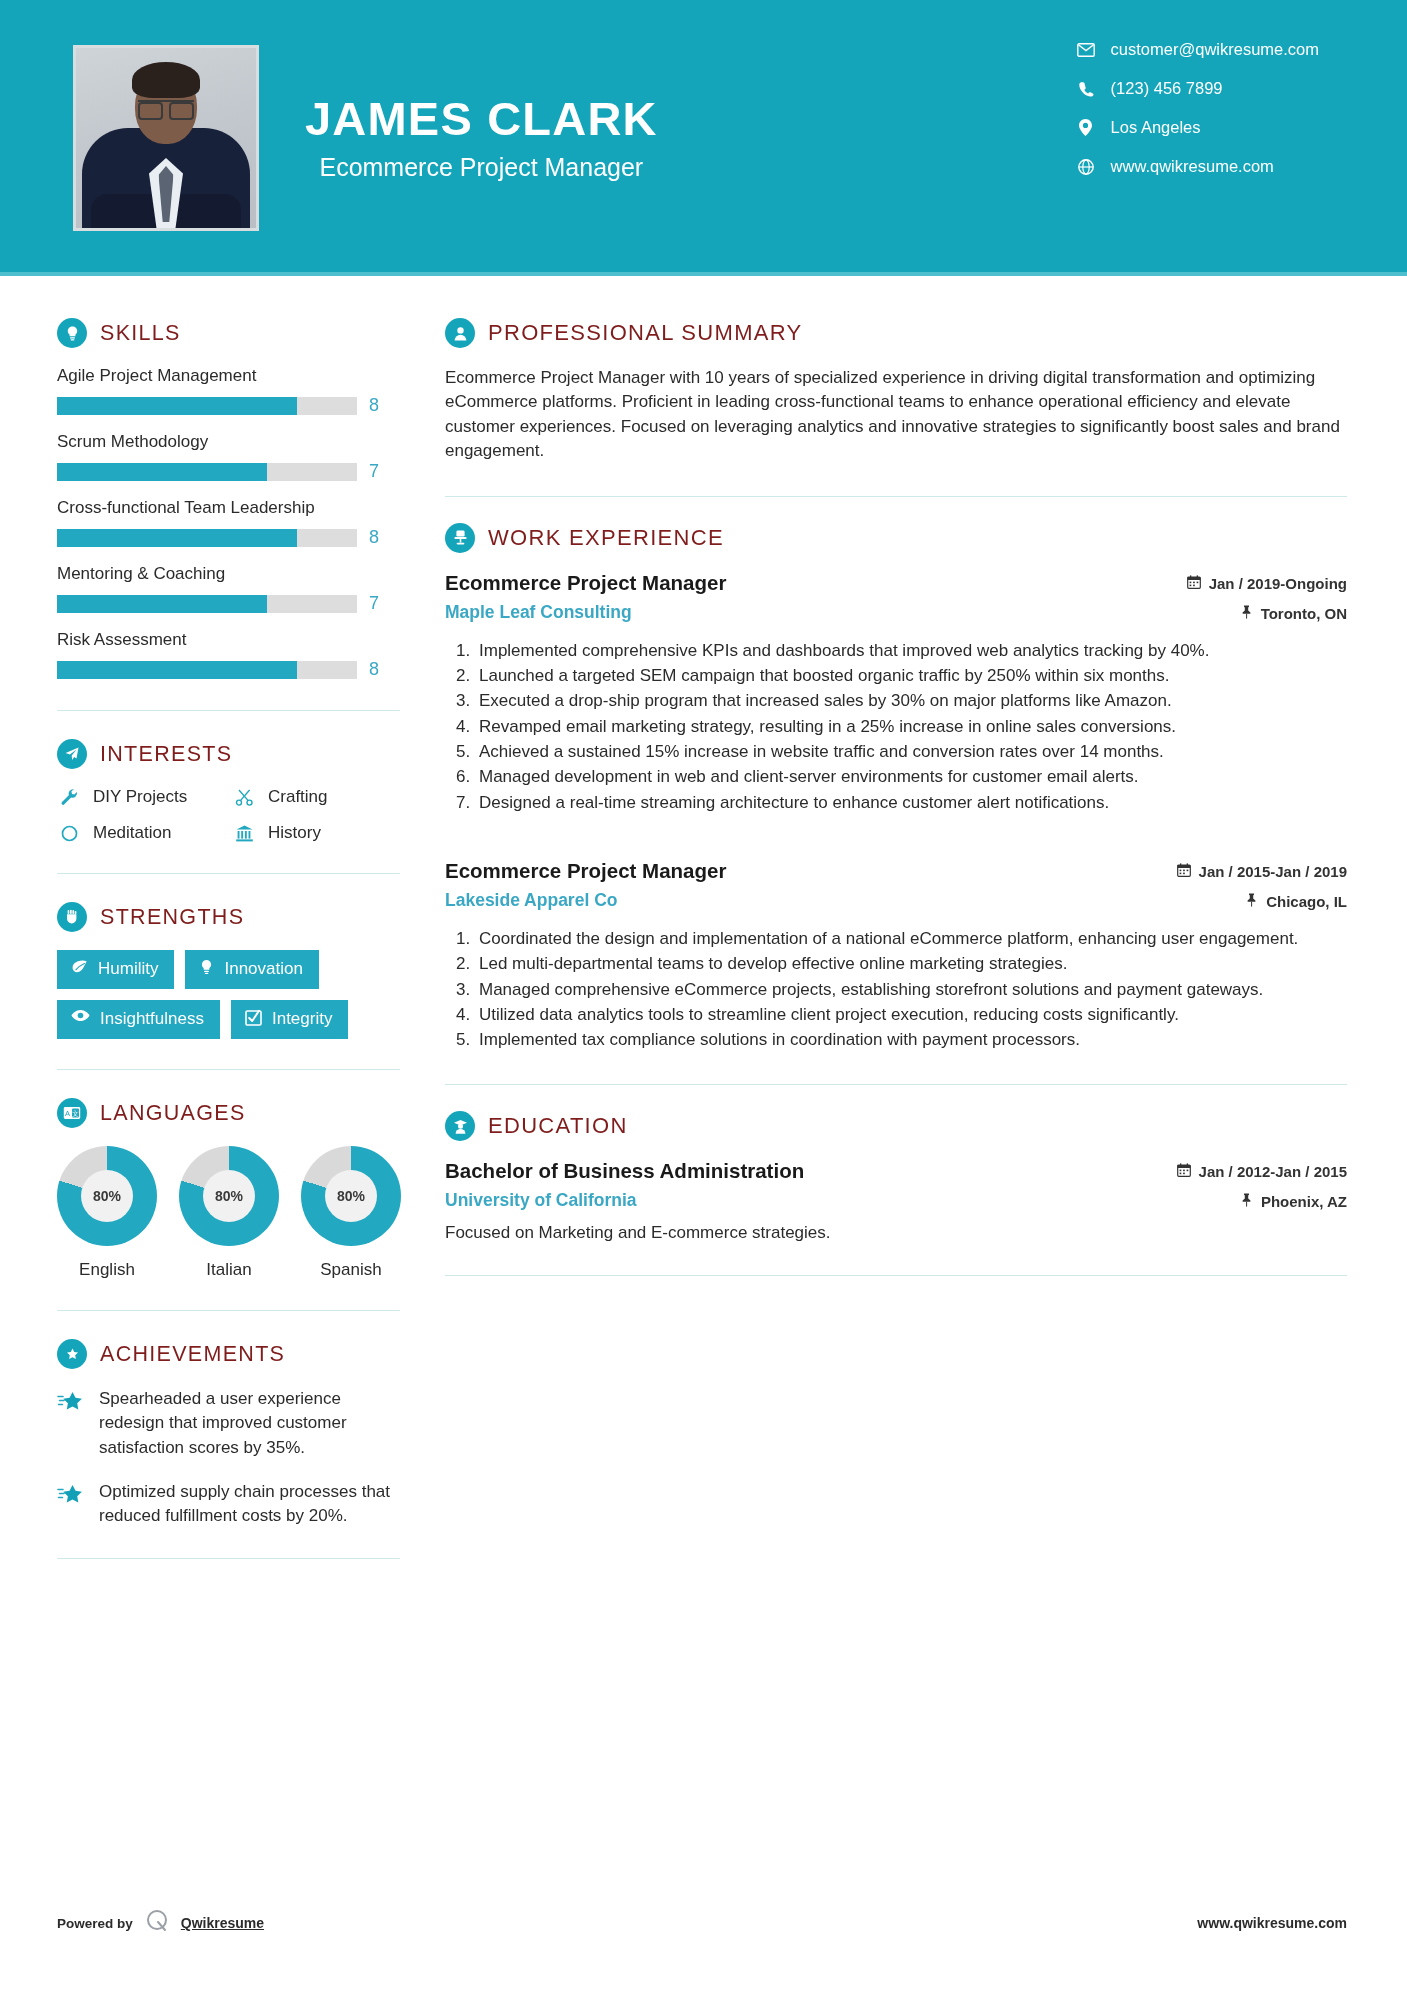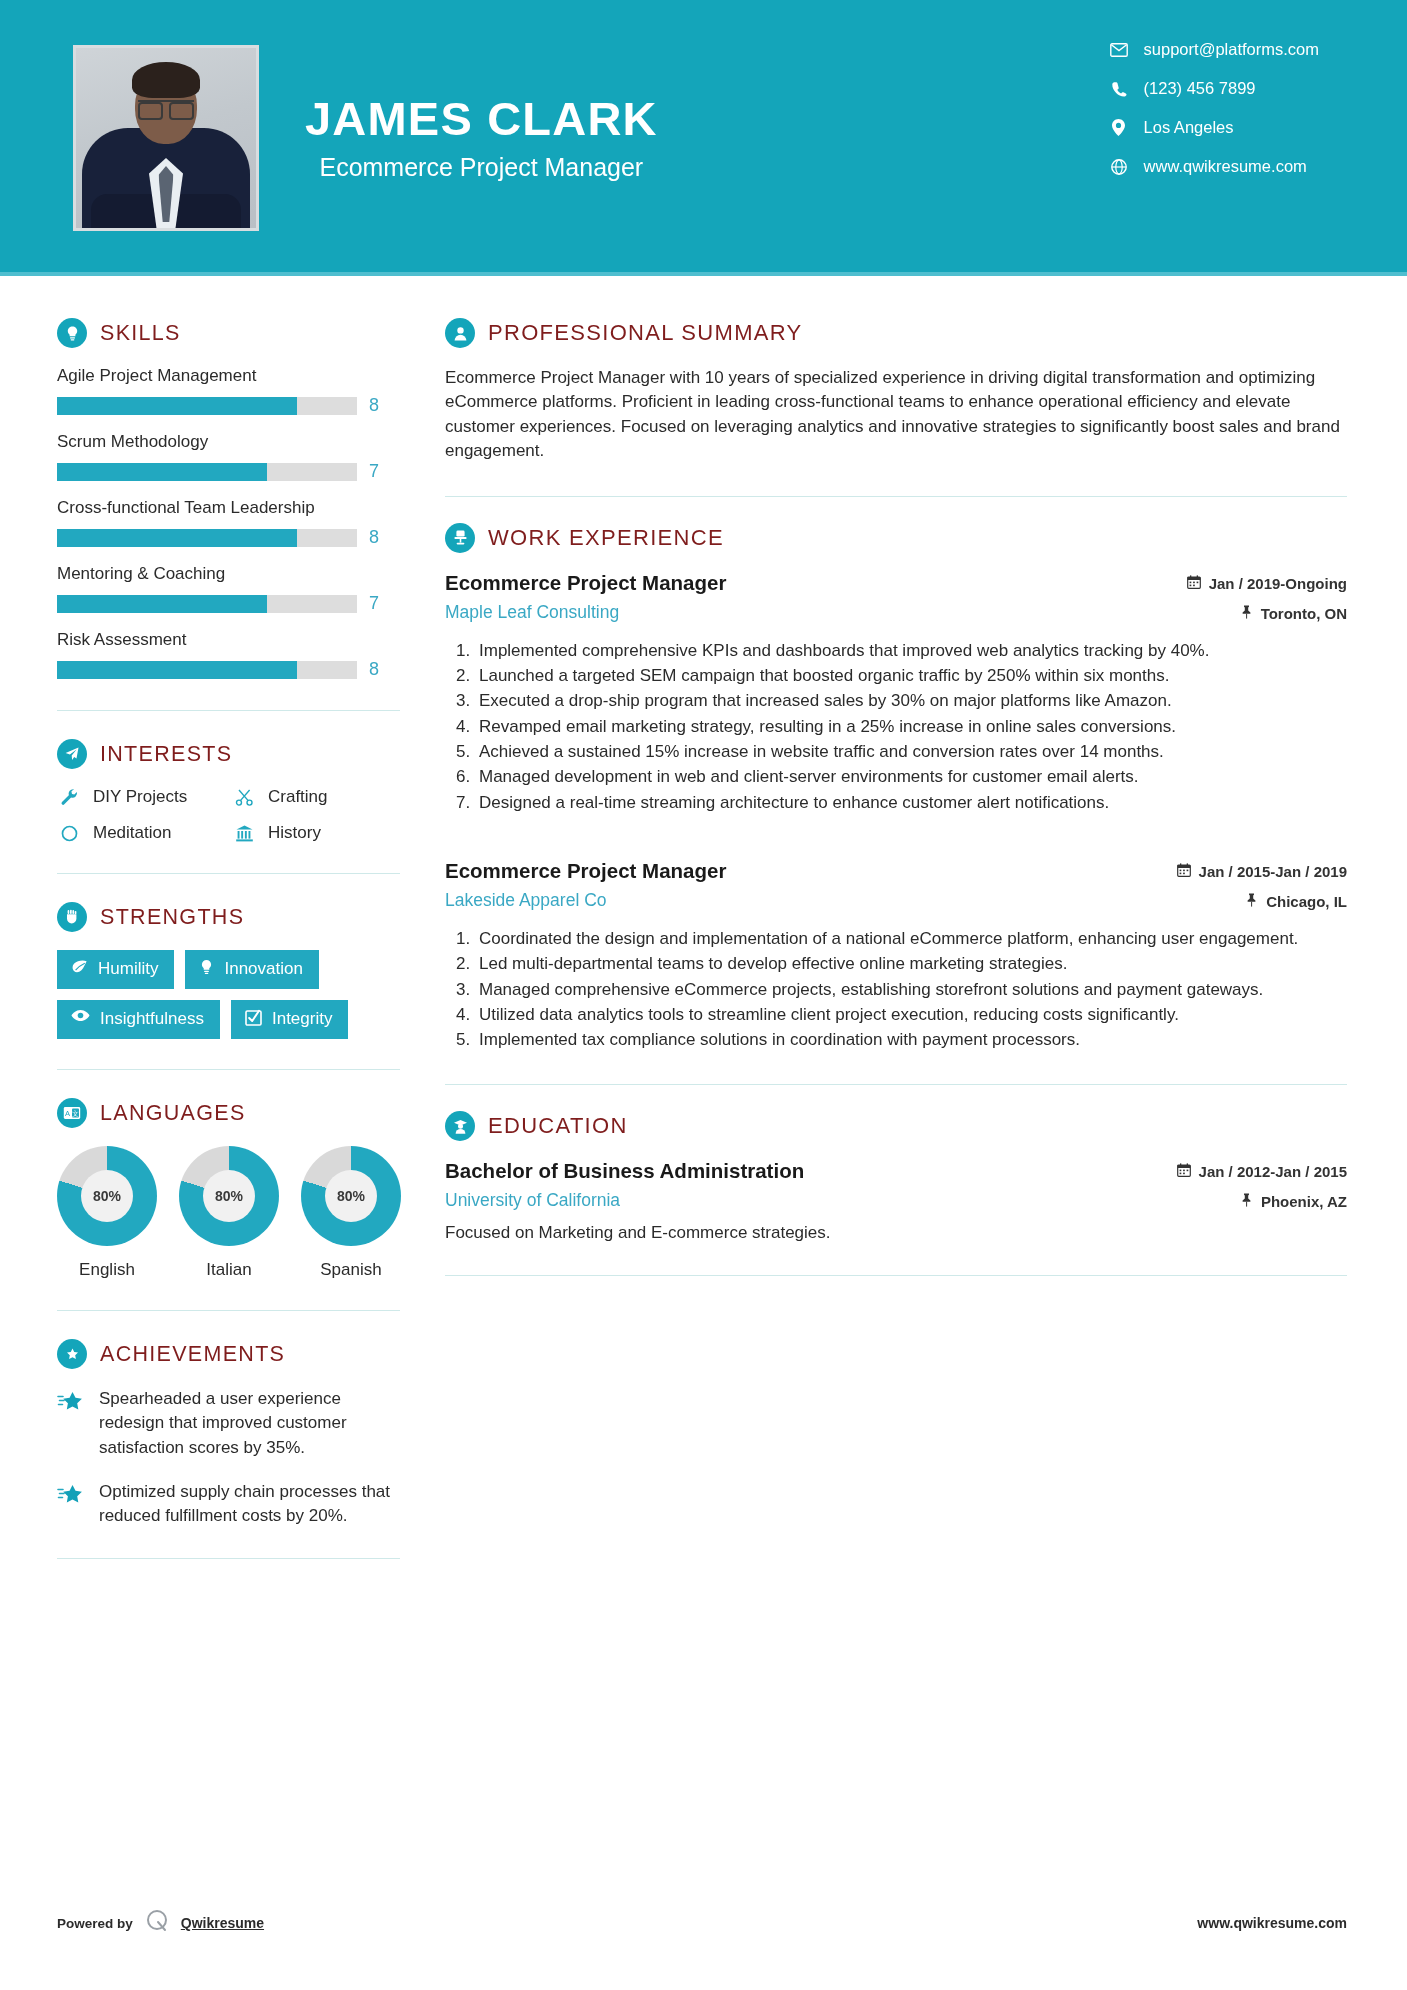--- a/index.html
+++ b/index.html
@@ -244,21 +244,21 @@
   }
   .job { margin-bottom: 10px; }
   .job-head {
     display: flex; justify-content: space-between; align-items: flex-start;
   }
   .job-left { }
   .job-role {
     font-size: 20.5px; font-weight: bold; color: #1a1a1a;
   }
   .job-company {
-    font-size: 17.5px; color: #3aa8c4; margin-top: 7px;
+    font-size: 17.5px; color: #3aa8c4; margin-top: 7px; font-weight: bold;
   }
   .job-right { text-align: right; padding-top: 4px; font-weight: bold; }
   .meta-row {
     display: flex; align-items: center; justify-content: flex-end;
     gap: 8px; font-size: 15px; color: #333333; white-space: nowrap;
   }
   .meta-row + .meta-row { margin-top: 13px; }
 
   ol.bullets {
     margin: 16px 0 0 0;
@@ -307,21 +307,21 @@
     </div>
 
     <div class="contacts">
       <div class="contact-row">
         <span class="ci">
           <svg width="18" height="14" viewBox="0 0 18 14">
               <rect x="0.8" y="0.8" width="16.4" height="12.4" rx="1.2" fill="none" stroke="#ffffff" stroke-width="1.4"></rect>
               <path d="M1.4 1.8 L9 7.6 L16.6 1.8" fill="none" stroke="#ffffff" stroke-width="1.4"></path>
             </svg>
         </span>
-        <span class="ctext">support@platforms.com</span>
+        <span class="ctext">customer@qwikresume.com</span>
       </div>
       <div class="contact-row">
         <span class="ci">
           <svg width="16" height="16" viewBox="0 0 16 16">
               <path d="M3.2 1.2c-.9 0-1.8 1-1.9 2.1-.2 3.3 1.6 6.4 3.9 8.6 2.2 2.2 5.3 3.9 8.4 3.6 1-.1 1.9-1 1.9-1.9 0-.5-.3-.9-.7-1.1l-2.3-1.2c-.5-.3-1.1-.1-1.5.3l-.9 1c-1.6-.8-3-2.2-3.8-3.8l1-.9c.4-.4.6-1 .3-1.5L6.4 2.1c-.2-.5-.6-.8-1.1-.9z" fill="#ffffff"></path>
             </svg>
         </span>
         <span class="ctext">(123) 456 7899</span>
       </div>
       <div class="contact-row">

